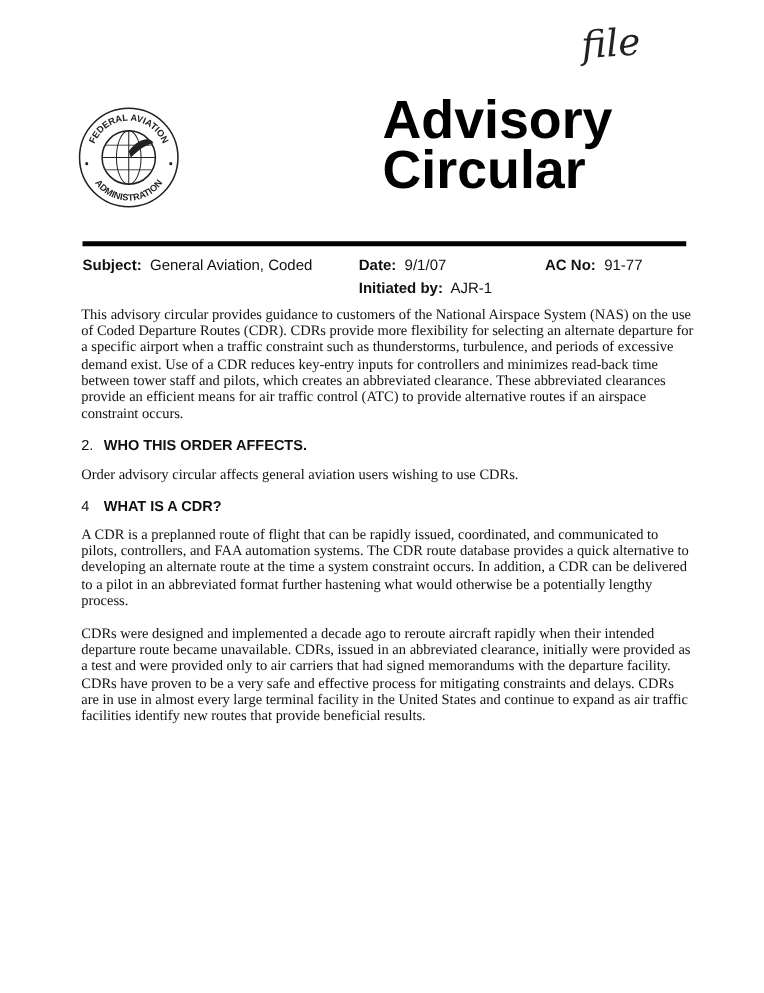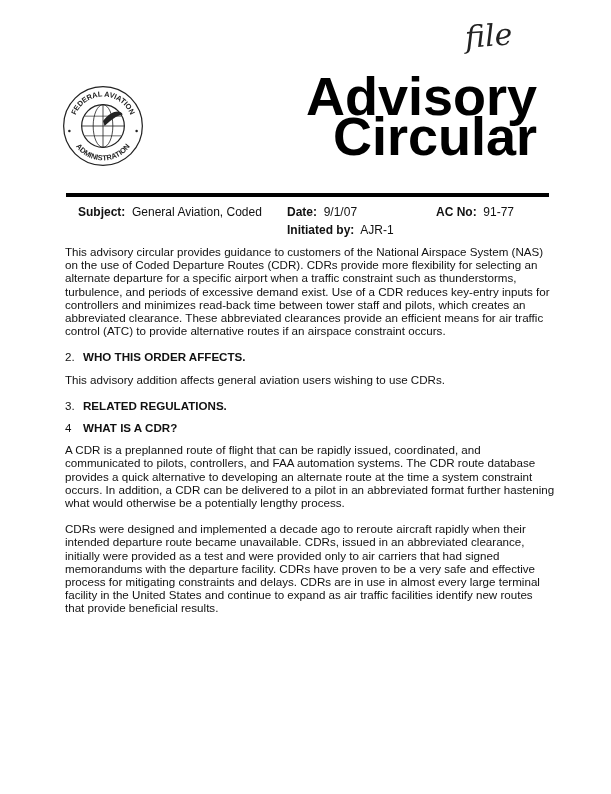--- a/index.html
+++ b/index.html
@@ -1,28 +1,28 @@
 <!DOCTYPE html>
 <html><head>
 <meta charset="utf-8">
 <style>
   html, body { margin:0; padding:0; background:#fff; }
   body { width:611px; height:794px; position:relative; overflow:hidden;
          font-family:"Liberation Sans", sans-serif; color:#111; }
   .hand { position:absolute; left:465px; top:18px; font-family:"DejaVu Serif", serif;
           font-style:italic; font-size:30px; color:#222; transform:rotate(-4deg); }
   .seal { position:absolute; left:62px; top:85px; width:82px; height:82px; }
-  .title { position:absolute; left:306px; top:76px; font-weight:bold; font-size:54px; line-height:40px; color:#000;text-align:right; }
+  .title { position:absolute; left:306px; top:76px; font-weight:bold; font-size:43px; line-height:40px; color:#000; }
   .rule { position:absolute; left:66px; top:193px; width:483px; height:4px; background:#000; }
   .meta { position:absolute; top:205px; font-size:12px; line-height:15px; }
   .meta b { font-weight:bold; }
   .content { position:absolute; left:65px; top:245px; width:490px; font-size:11.6px; line-height:13.2px; }
   .h { font-weight:bold; margin:0 0 9px 0; }
   .h .num { font-weight:normal; display:inline-block; width:18px; }
-  .p { margin:0 0 13px 0; }
+  .p { margin:0 0 13px 0;font-family:Liberation Serif, serif; }
   .bullet { margin:0 0 13px 0; text-indent:17px; }
   .bullet .dot { display:inline-block; width:18px; }
 </style>
 </head>
 <body>
 
 <div class="hand">file</div>
 
 <svg class="seal" viewBox="0 0 100 100">
   <defs>
@@ -47,35 +47,34 @@
   <circle cx="91" cy="56" r="1.5" fill="#222"></circle>
 </svg>
 
 <div class="title">
   <div>Advisory</div>
   <div>Circular</div>
 </div>
 
 <div class="rule"></div>
 
-<div class="meta" style="left:78px;">
+<div class="meta" style="left:66px;">
   <div><b>Subject:</b>&nbsp; <span>General Aviation, Coded</span></div>
 </div>
 <div class="meta" style="left:287px;">
   <div><b>Date:</b>&nbsp; <span>9/1/07</span></div>
   <div style="margin-top:3px;"><b>Initiated by:</b>&nbsp; <span>AJR-1</span></div>
 </div>
 <div class="meta" style="left:436px;">
   <b>AC No:</b>&nbsp; <span>91-77</span>
 </div>
 
 <div class="content">
   <div class="p">This advisory circular provides guidance to customers of the National Airspace System (NAS) on the use of Coded Departure Routes (CDR).  CDRs provide more flexibility for selecting an alternate departure for a specific airport when a traffic constraint such as thunderstorms, turbulence, and periods of excessive demand exist.  Use of a CDR reduces key-entry inputs for controllers and minimizes read-back time between tower staff and pilots, which creates an abbreviated clearance.  These abbreviated clearances provide an efficient means for air traffic control (ATC) to provide alternative routes if an airspace constraint occurs.</div>
 
   <div class="h"><span class="num">2.</span><span>WHO THIS ORDER AFFECTS.</span></div>
-  <div class="p">This advisory addition affects general aviation users wishing to use CDRs.</div>
+  <div class="p">Order advisory circular affects general aviation users wishing to use CDRs.</div>
 
-  <div class="h"><span class="num">3.</span><span>RELATED REGULATIONS.</span></div>
 
   <div class="h"><span class="num">4</span><span>WHAT IS A CDR?</span></div>
   <div class="p">A CDR is a preplanned route of flight that can be rapidly issued, coordinated, and communicated to pilots, controllers, and FAA automation systems.  The CDR route database provides a quick alternative to developing an alternate route at the time a system constraint occurs.  In addition, a CDR can be delivered to a pilot in an abbreviated format further hastening what would otherwise be a potentially lengthy process.</div>
   <div class="p">CDRs were designed and implemented a decade ago to reroute aircraft rapidly when their intended departure route became unavailable.  CDRs, issued in an abbreviated clearance, initially were provided as a test and were provided only to air carriers that had signed memorandums with the departure facility.  CDRs have proven to be a very safe and effective process for mitigating constraints and delays.  CDRs are in use in almost every large terminal facility in the United States and continue to expand as air traffic facilities identify new routes that provide beneficial results.</div>
 </div>
 
 </body></html>

